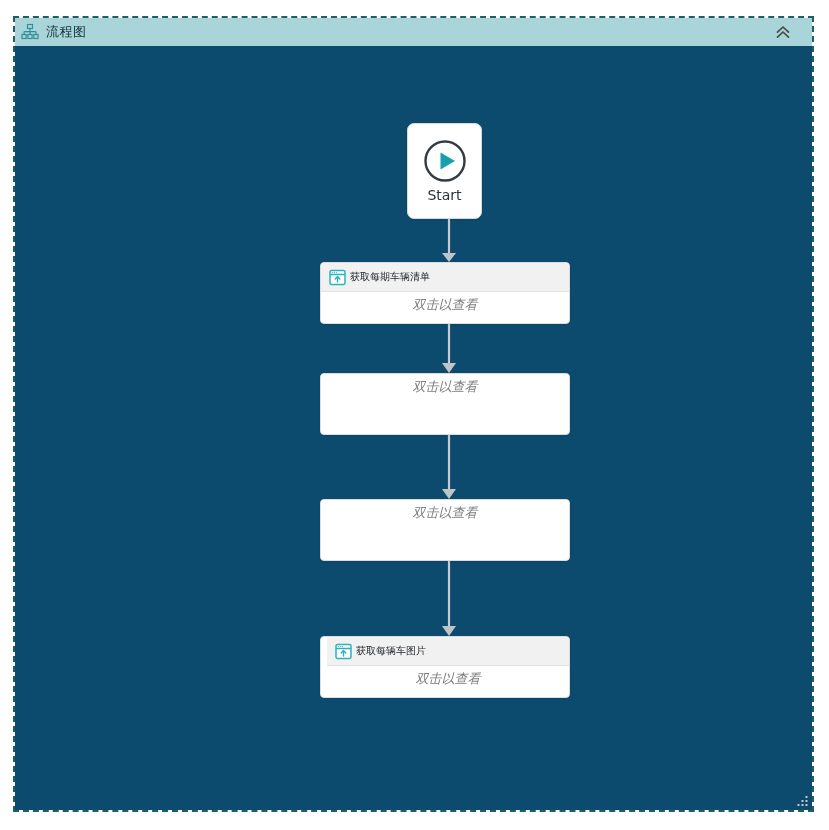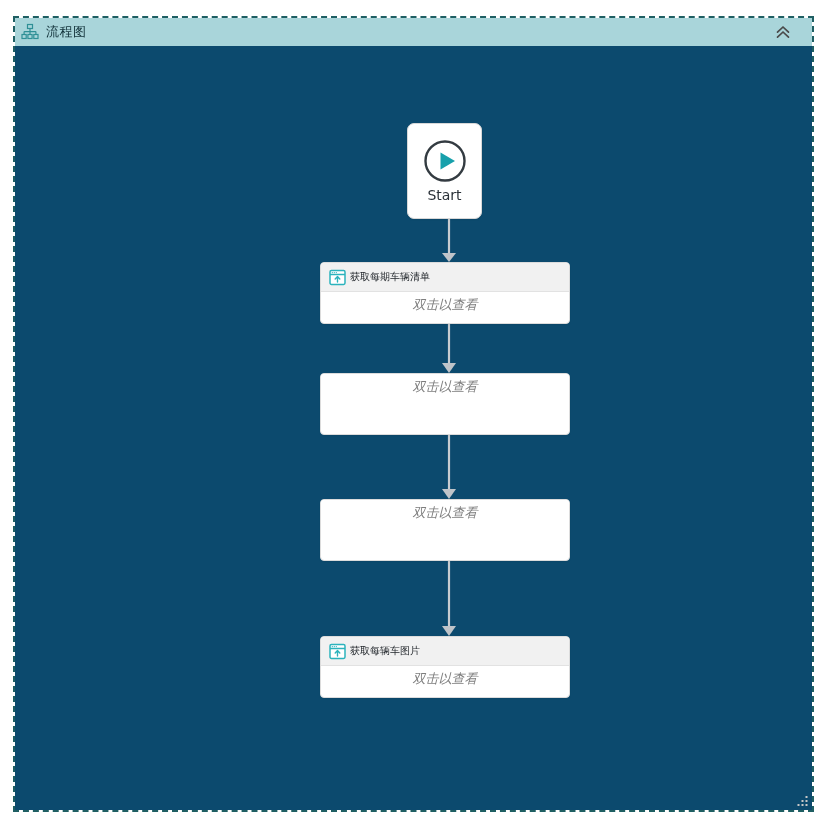--- a/index.html
+++ b/index.html
@@ -276,21 +276,21 @@
           <span class="proc-body-text">双击以查看</span>
         </div>
       </div>
 
       <div class="proc-node" style="top:453px;">
         <div class="proc-body">
           <span class="proc-body-text">双击以查看</span>
         </div>
       </div>
 
-      <div class="proc-node" style="top:590px;">
+      <div class="proc-node" style="top:590px;padding-left:6px;">
         <div class="proc-head">
           <span class="proc-icon">
             <svg viewBox="0 0 17 17" width="17" height="17" aria-hidden="true">
               <rect x="1" y="1.6" width="15" height="13.8" rx="1.4" fill="#ffffff" stroke="#2bb3bd" stroke-width="1.5"></rect>
               <path d="M1 5.6 H16" stroke="#2bb3bd" stroke-width="1.5"></path>
               <circle cx="3.3" cy="3.6" r="0.65" fill="#2bb3bd"></circle>
               <circle cx="5.3" cy="3.6" r="0.65" fill="#2bb3bd"></circle>
               <circle cx="7.3" cy="3.6" r="0.65" fill="#2bb3bd"></circle>
               <path d="M8.5 13 L8.5 7.8 M6.2 9.9 L8.5 7.6 L10.8 9.9" fill="none" stroke="#2bb3bd" stroke-width="1.4" stroke-linecap="round" stroke-linejoin="round"></path>
             </svg>

